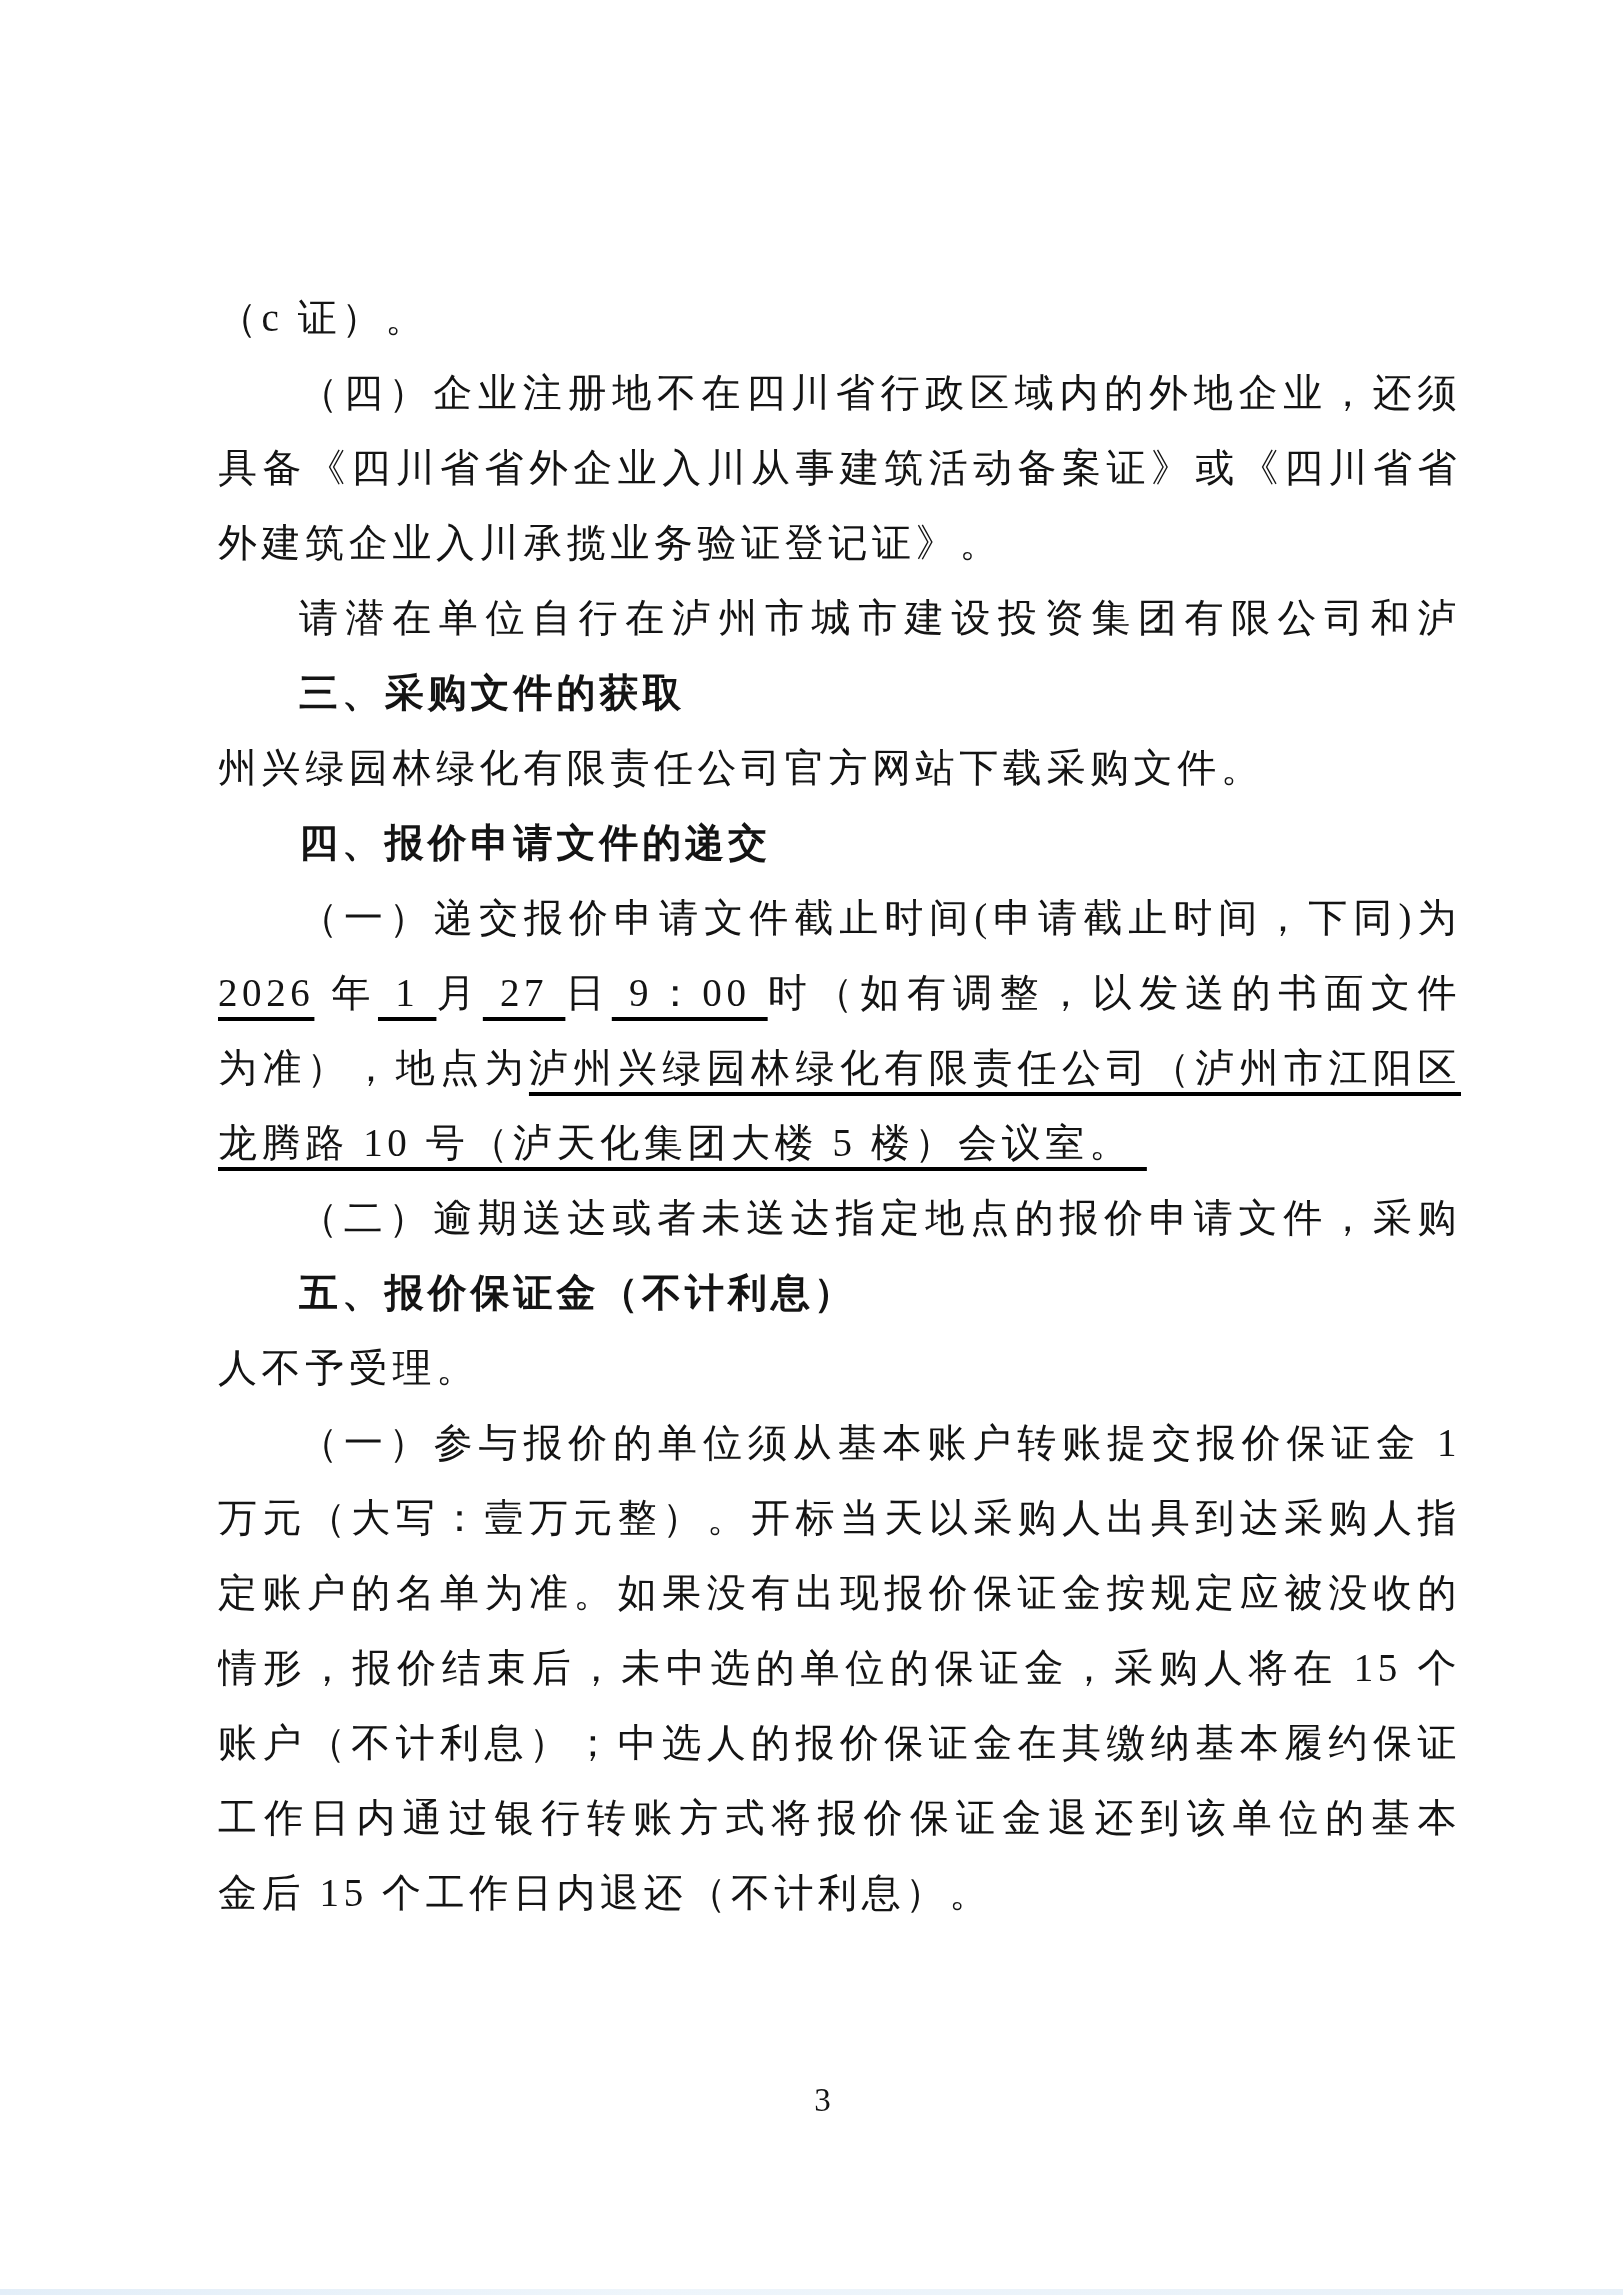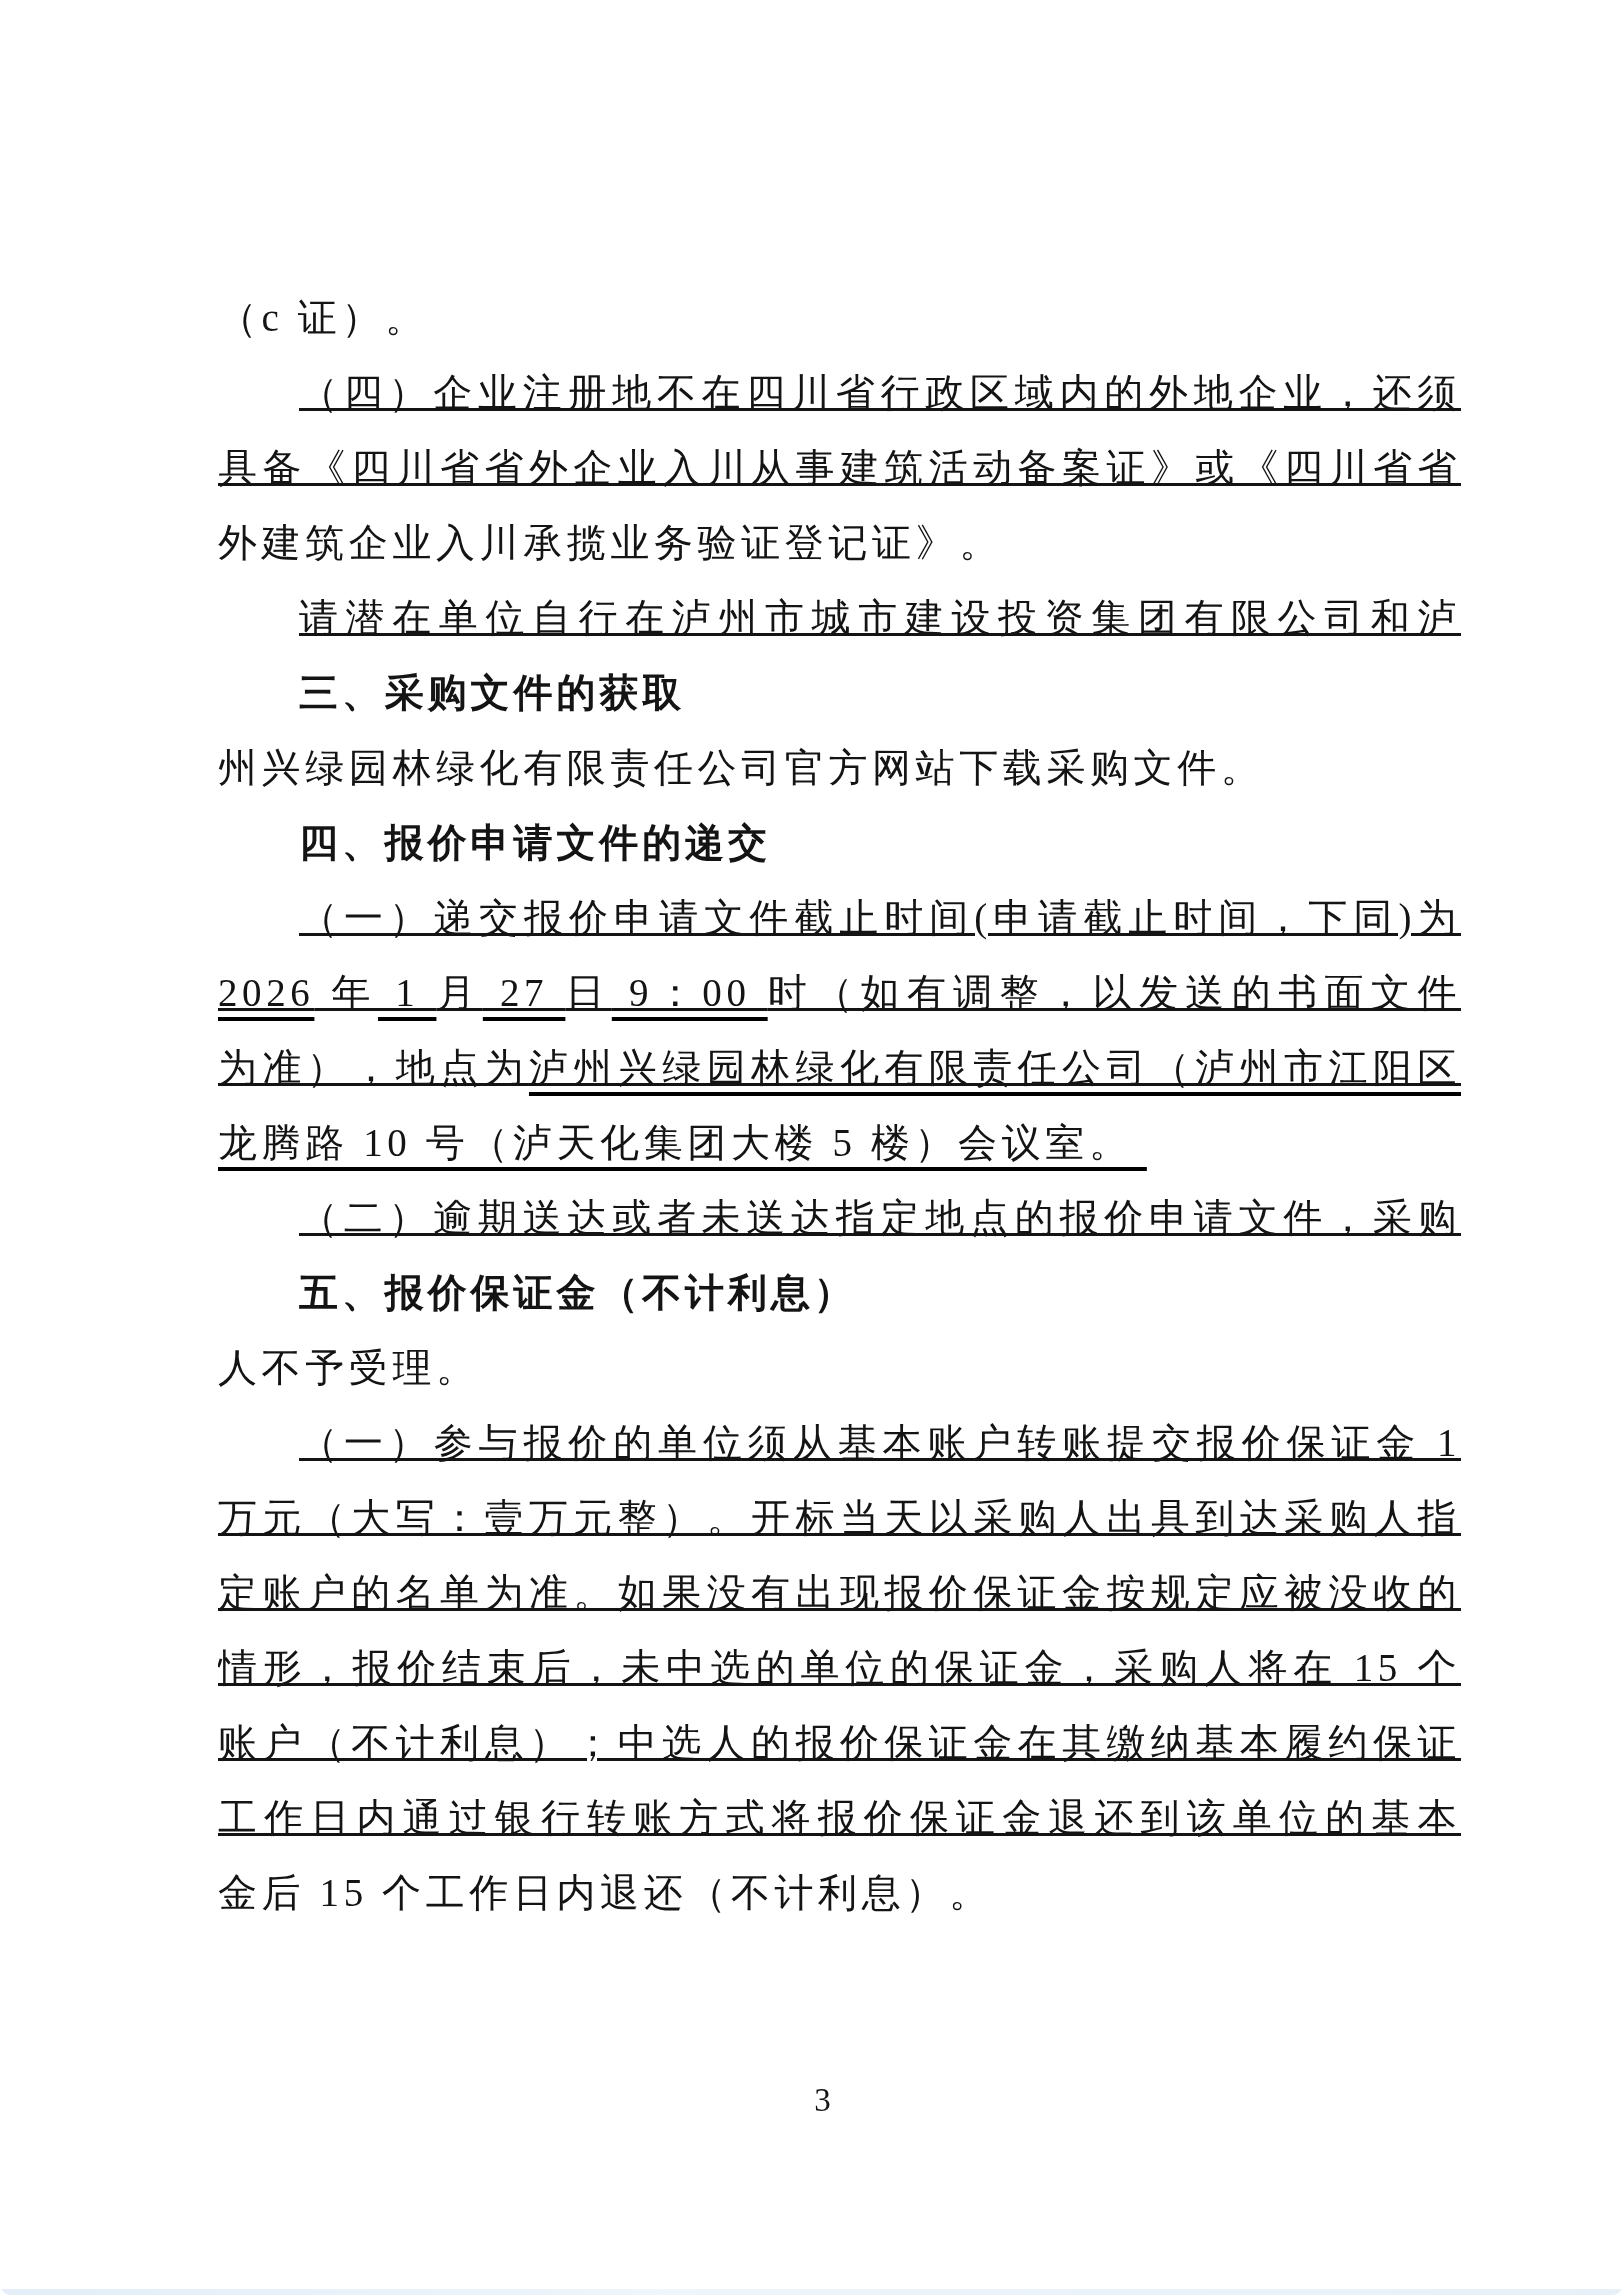--- a/index.html
+++ b/index.html
@@ -10,39 +10,37 @@
   }
   html,body{margin:0;padding:0;background:var(--page_bg);}
   .page{
     position:relative;
     width:1623px;
     height:2295px;
     background:var(--page_bg);
     color:var(--text);
     font-family:"Liberation Serif","DejaVu Serif",serif;
     overflow:hidden;
-    border-radius:11px;
   }
   .body-text{
     position:absolute;
     left:218px;
     top:280px;
     width:1243px;
     font-size:39px;
     line-height:75px;
     letter-spacing:4.6px;
   }
   .line{
     height:75px;
     overflow:hidden;
     white-space:normal;
   }
   .line.justify{
     text-align:justify;
-    text-decoration:underline;
   }
   .line.justify::after{
     content:"";
     display:inline-block;
     width:100%;
     height:0;
   }
   .line.indent{
     text-indent:81px;
   }

